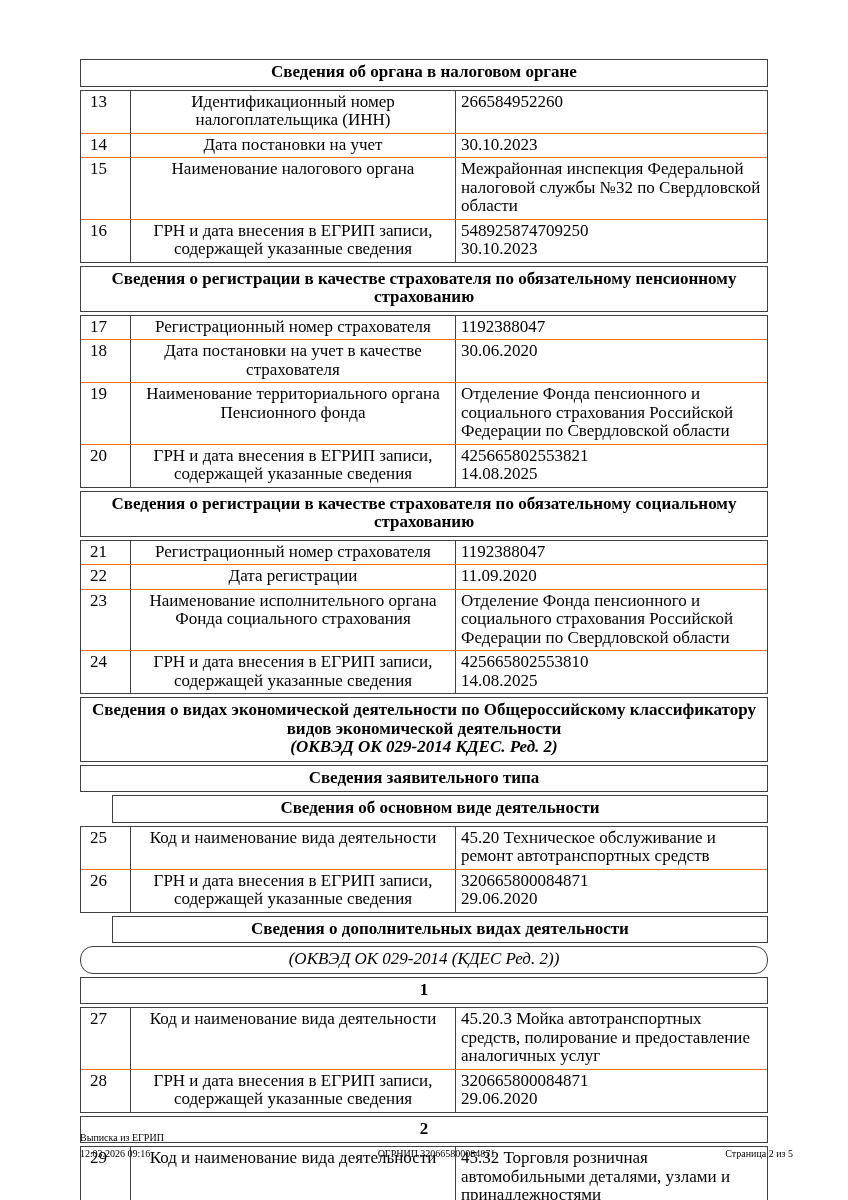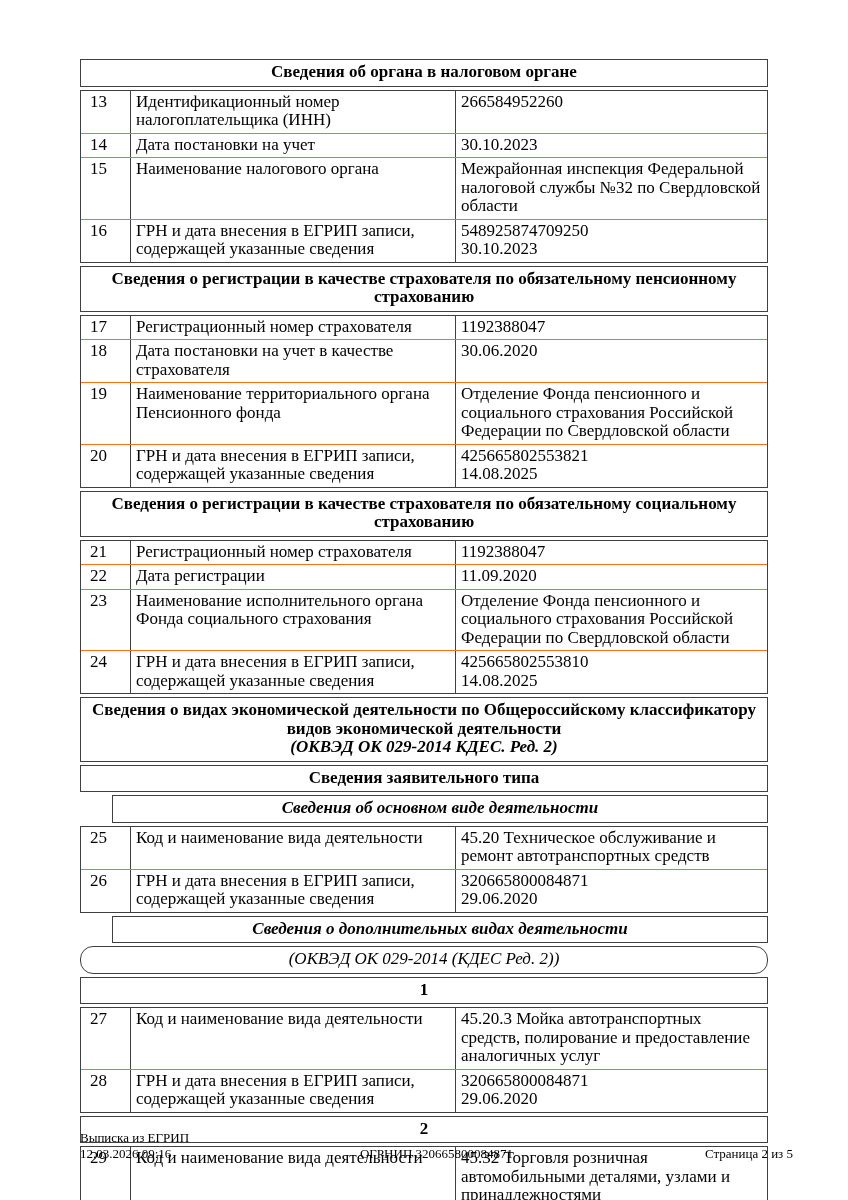--- a/index.html
+++ b/index.html
@@ -20,42 +20,43 @@
     border:1px solid #404040;
     margin-bottom:3px;
     background:#fff;
     box-sizing:border-box;
   }
   .hdr{
     font-weight:bold;
     text-align:center;
     padding:3px 6px 4px;
   }
-  .hdr.it{font-style:italic;margin-left:32px;}
+  .hdr.it{margin-left:32px;}
   .hdr.plain-it{font-style:italic;font-weight:normal;border-radius:13px;}
   .hdr .sub{font-style:italic;}
   .row{display:flex;align-items:stretch;}
   .row + .row{border-top:1px solid #f97316;}
   .c{padding:2px 5px 3px;box-sizing:border-box;}
   .c.n{
     flex:0 0 50px;width:50px;
     text-align:center;
     border-right:1px solid #404040;
     padding-left:2px;padding-right:16px;
   }
   .c.l{
     flex:0 0 325px;width:325px;
     border-right:1px solid #404040;
+    text-align:center;
   }
   .c.v{flex:1 1 auto;min-width:0;}
   .footer{
     position:absolute;
     left:80px;top:1130px;width:713px;
     display:flex;align-items:flex-end;
-    font-size:13px;line-height:15.5px;
+    font-size:10px;line-height:15.5px;
   }
   .footer .fl{flex:1 1 0;text-align:left;}
   .footer .fc{flex:0 0 auto;text-align:center;}
   .footer .fr{flex:1 1 0;text-align:right;}
 </style>
 </head>
 <body>
 
 <div class="doc">
 

